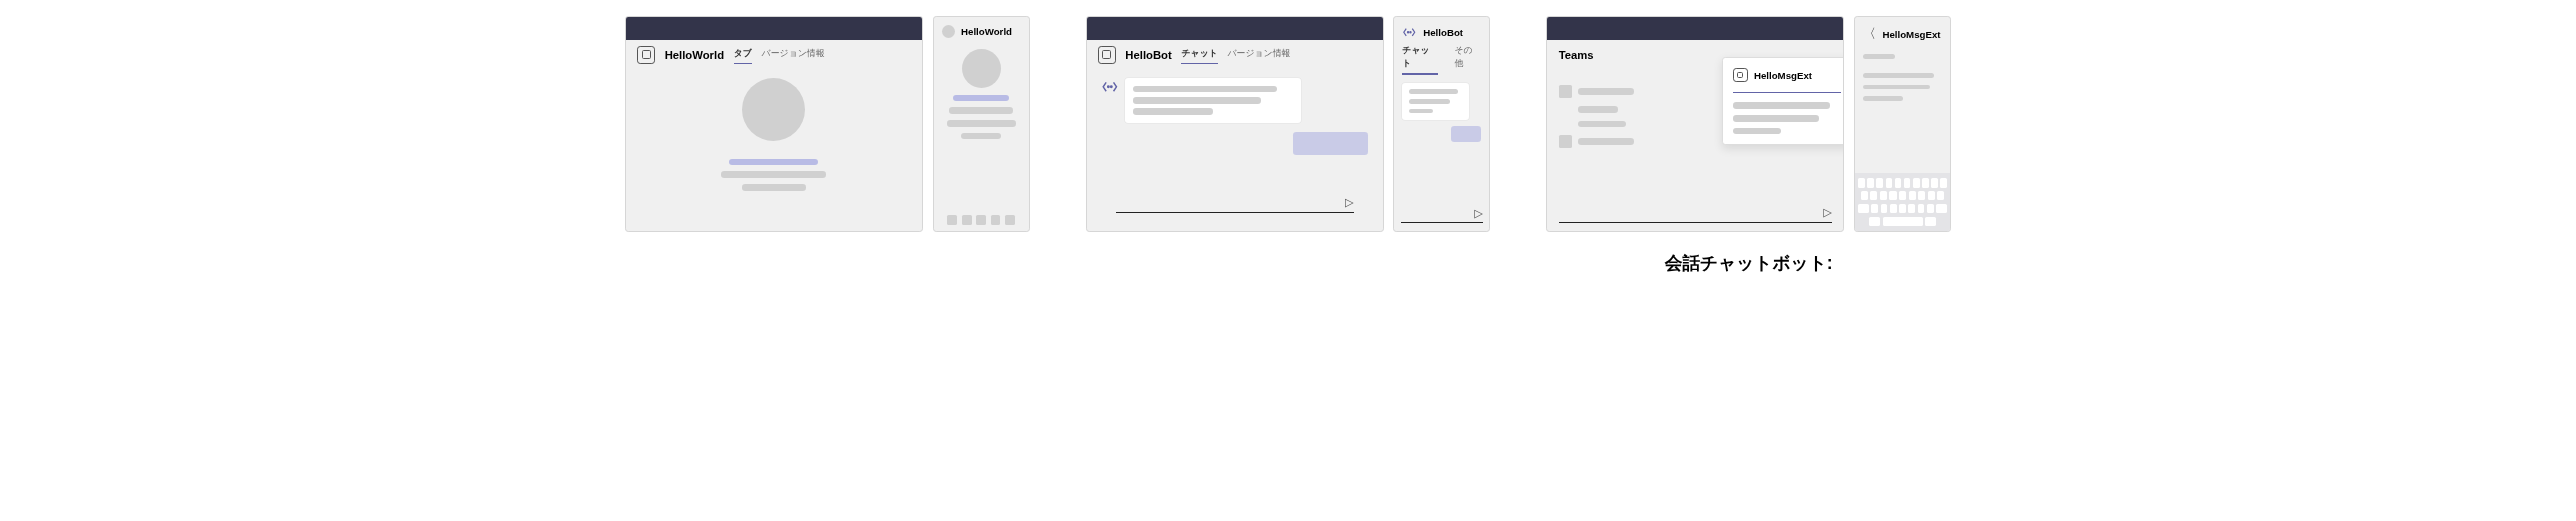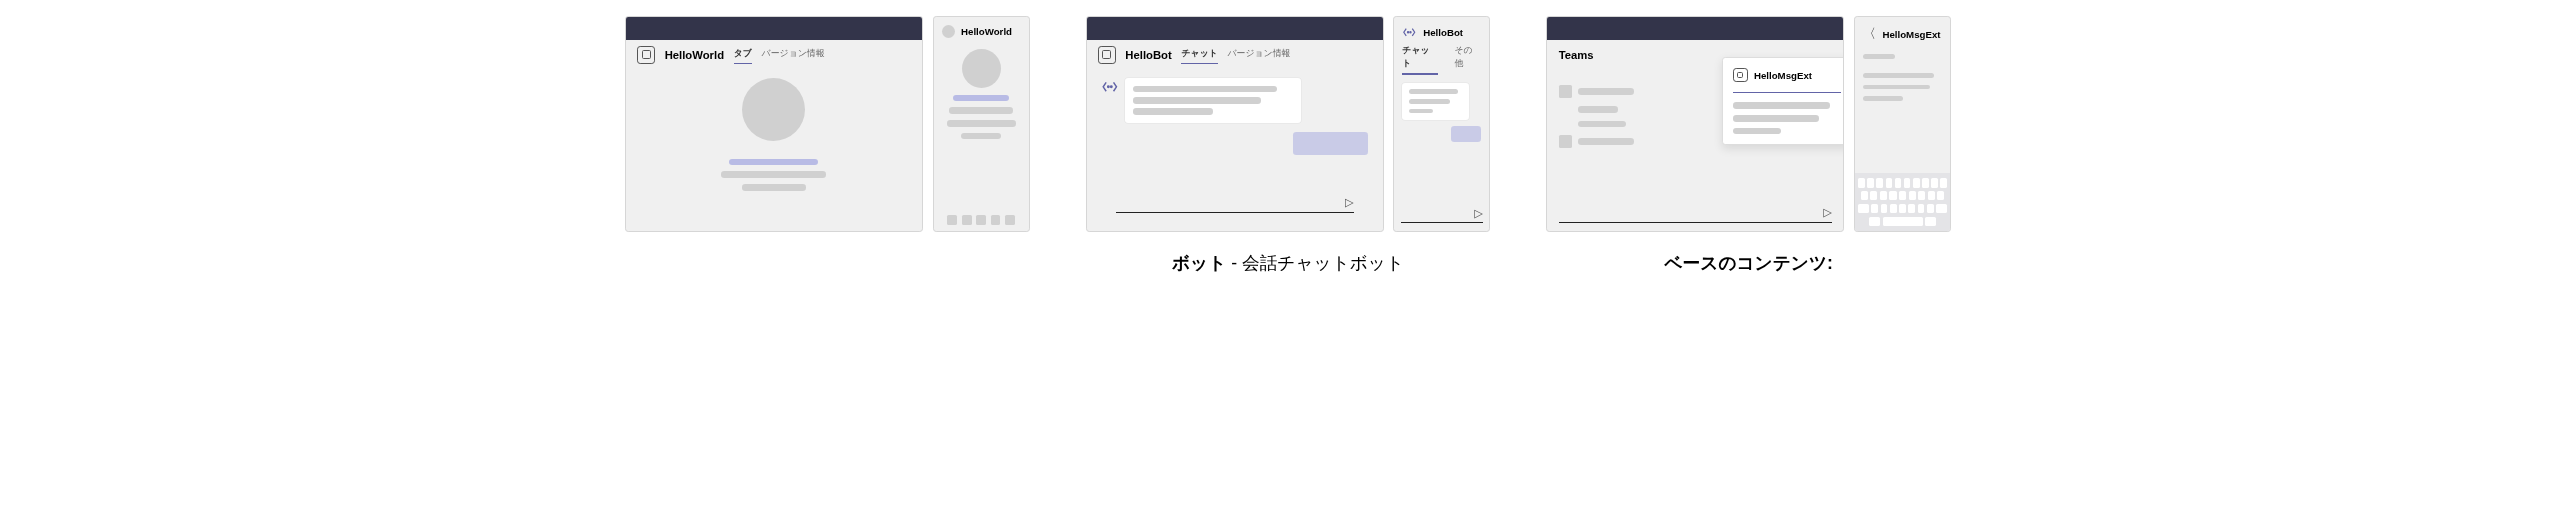--- a/index.html
+++ b/index.html
@@ -305,23 +305,20 @@
           </div>
           <div class="bubble-purple" style="width:38%;height:16px"></div>
         </div>
         <div class="mobile-compose">
           <div style="flex:1"></div>
           <span class="send-icon">▷</span>
         </div>
       </div>
     </div>
   </div>
-  <div class="caption">
-    <span class="bold">ボット</span><span> - 会話チャットボット</span>
-  </div>
 </div>
 
 <div class="group">
   <div class="pair">
 
     <div class="desktop-frame">
       <div class="titlebar"></div>
       <div class="teams-body">
         <div class="teams-title">Teams</div>
         <div class="row">
@@ -412,16 +409,16 @@
           <div class="kbd-row">
               <span class="key" style="width:11.3px"></span>
               <span class="key" style="width:40px"></span>
               <span class="key" style="width:11.3px"></span>
             </div>
         </div>
       </div>
     </div>
   </div>
   <div class="caption">
-    <span class="bold">ベースのコンテンツ:</span>
+    <span class="bold">会話チャットボット:</span>
   </div>
 </div>
 
 
 </body></html>

